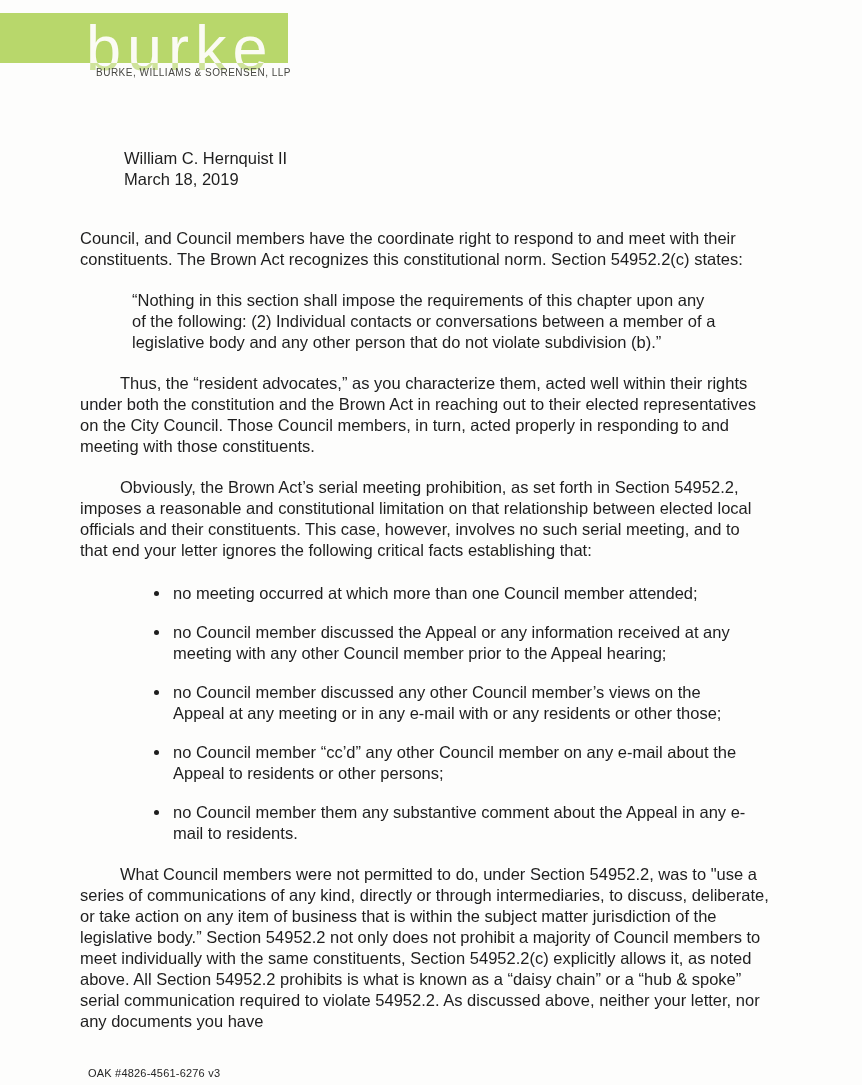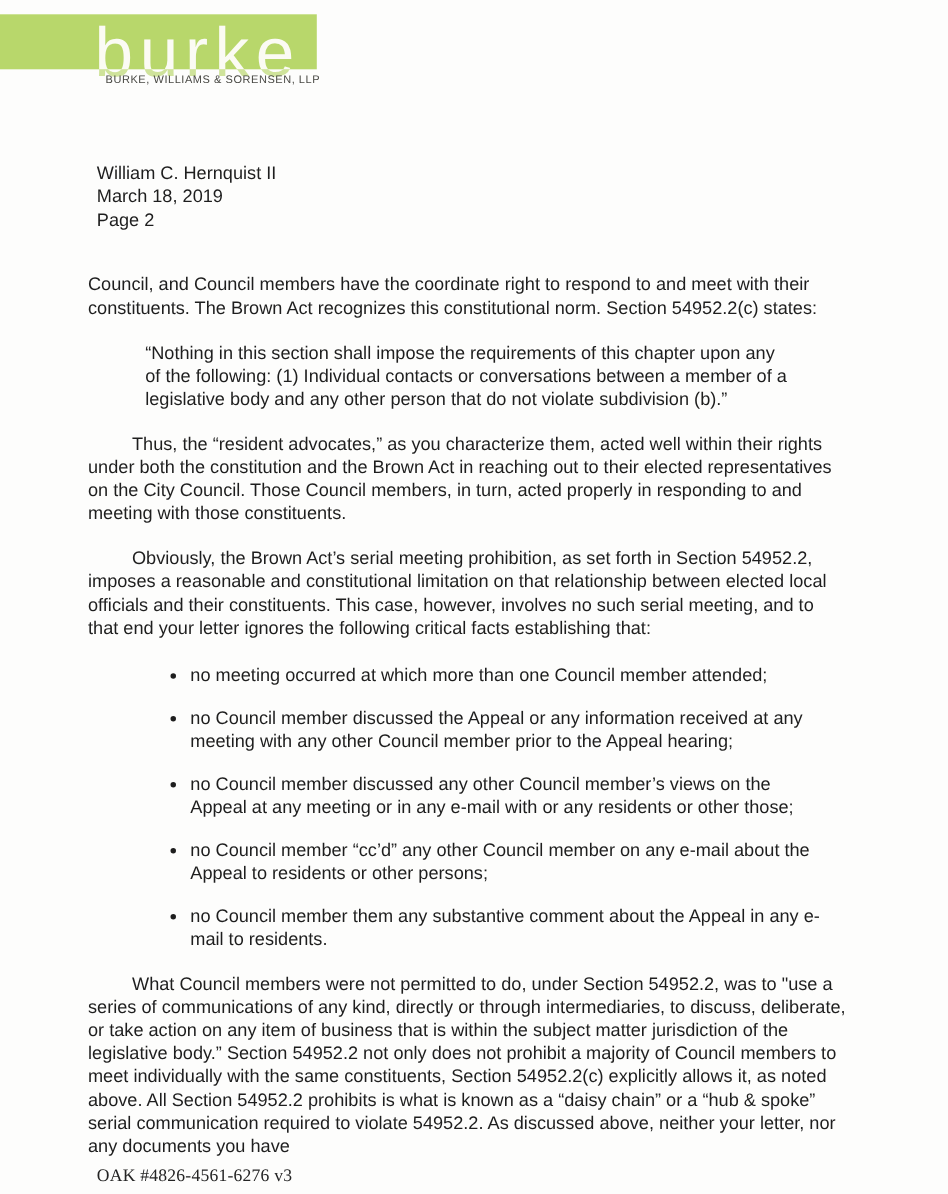--- a/index.html
+++ b/index.html
@@ -43,36 +43,36 @@
     font-size:10px; letter-spacing:0.5px;
     color:#474742; white-space:nowrap; z-index:2;
   }
 
   
   .content {
     padding-left:80px;
     font-size:16.5px; line-height:21px;
   }
   .recipient { margin:70px 0 0 8px; }
-  .recipient div { line-height:21px; }
+  .recipient div { line-height:21px;margin-left:36px; }
   .para { margin:20px 0 0 0; width:690px; }
   .para.first { margin-top:38px; }
   .para.tab { text-indent:40px; }
   .quote { margin:20px 0 0 52px; width:588px; }
   .bullets {
     margin:22px 0 0 0; padding-left:73px;
     width:618px; list-style:disc outside;
   }
   .bullets li { margin:18px; padding-left:2px; }
   strong { font-weight:normal; }
 
   
   .doc-footer {
     position:absolute; left:88px; bottom:6px;
-    font-size:16px; color:#242424; letter-spacing:0.2px;font-family:Liberation Serif, serif;
+    font-size:11px; color:#242424; letter-spacing:0.2px;
   }
 </style>
 </head>
 <body>
 
 <div class="page">
 
   <header class="letterhead">
     <div class="band"></div>
     <div class="logo-clip-upper">
@@ -82,26 +82,25 @@
       <span class="logo-word">burke</span>
     </div>
     <div class="firm-name">BURKE, WILLIAMS &amp; SORENSEN, LLP</div>
   </header>
 
   <main class="content">
 
     <div class="recipient">
       <div>William C. Hernquist II</div>
       <div>March 18, 2019</div>
-      <div>Page 2</div>
     </div>
 
     <p class="para first">Council, and Council members have the coordinate right to respond to and meet with their constituents.  The Brown Act recognizes this constitutional norm.  Section 54952.2(c) states:</p>
 
-    <blockquote class="quote">“Nothing in this section shall impose the requirements of this chapter upon any of the following:  (1) Individual contacts or conversations between a member of a legislative body and any other person that do not violate subdivision (b).”</blockquote>
+    <blockquote class="quote">“Nothing in this section shall impose the requirements of this chapter upon any of the following:  (2) Individual contacts or conversations between a member of a legislative body and any other person that do not violate subdivision (b).”</blockquote>
 
     <p class="para tab">Thus, the “resident advocates,” as you characterize them, acted well within their rights under both the constitution and the Brown Act in reaching out to their elected representatives on the City Council.  Those Council members, in turn, acted properly in responding to and meeting with those constituents.</p>
 
     <p class="para tab">Obviously, the Brown Act’s serial meeting prohibition, as set forth in Section 54952.2, imposes a reasonable and constitutional limitation on that relationship between elected local officials and their constituents.  This case, however, involves no such serial meeting, and to that end your letter ignores the following critical facts establishing that:</p>
 
     <ul class="bullets">
       <li>no meeting occurred at which more than one Council member attended;</li>
       <li>no Council member discussed the Appeal or any information received at any meeting with any other Council member prior to the Appeal hearing;</li>
       <li>no Council member discussed any other Council member’s views on the Appeal at any meeting or in any e-mail with or any residents or other those;</li>
       <li>no Council member “cc’d” any other Council member on any e-mail about the Appeal to residents or other persons;</li>

